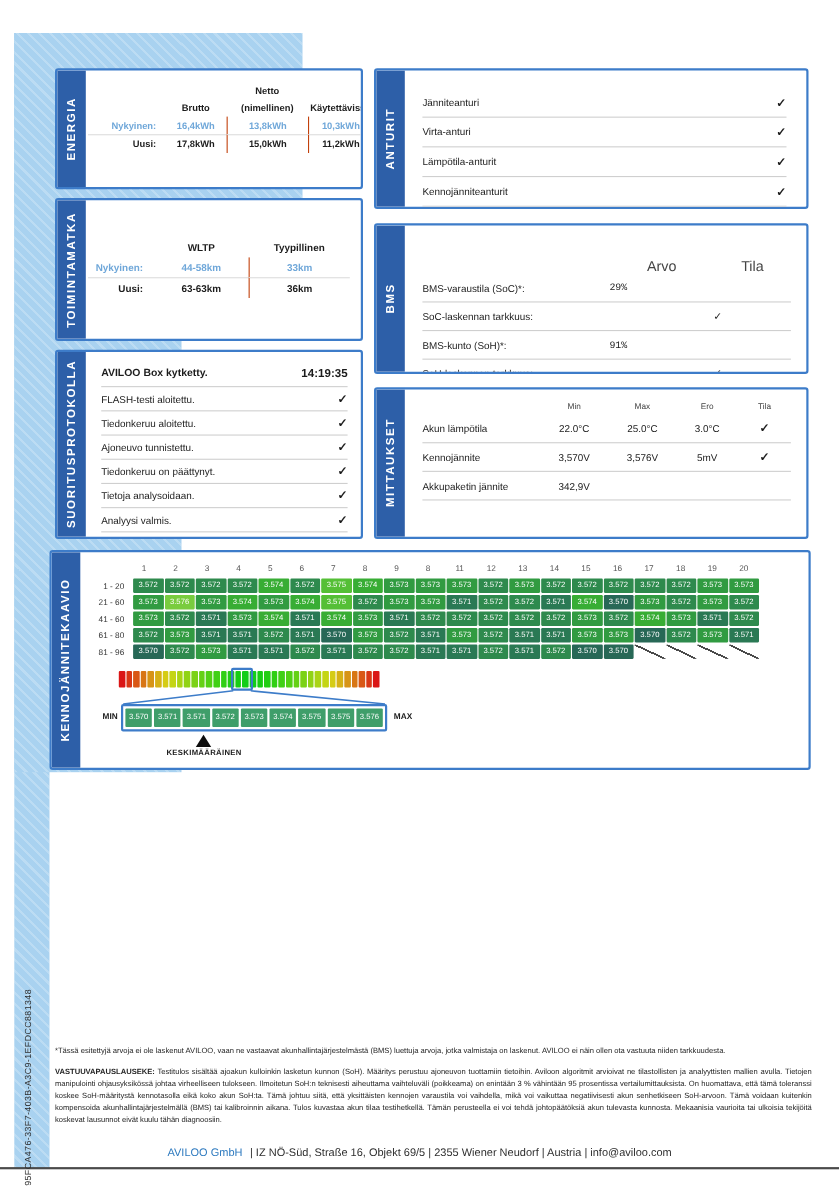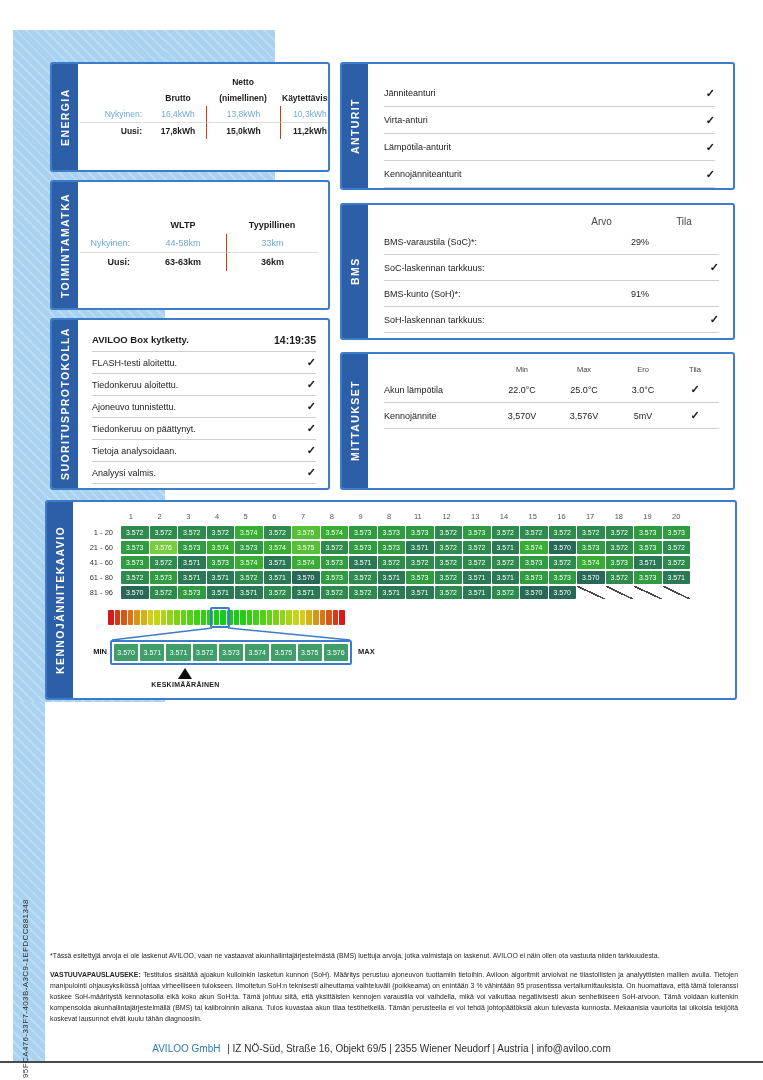--- a/index.html
+++ b/index.html
@@ -29,45 +29,45 @@
   .box-bms{left:340px;top:203px;width:395px;height:137px;}
   .box-mittaukset{left:340px;top:352px;width:395px;height:138px;}
   .box-kenno{left:45px;top:500px;width:692px;height:200px;}
   .check{font-weight:bold;font-size:11px;color:#1c1c1c;}
   .b{font-weight:bold;}
   
   .e-grid{display:grid;grid-template-columns:70px 56px 74px 1fr;font-size:8.5px;
           padding:10px 8px 0 2px;align-items:center;}
   .e-grid span{padding:3px 2px;text-align:center;box-sizing:border-box;}
   .e-grid .lab{text-align:right;padding-right:8px;}
-  .blue{color:#6fa7d9;}
+  .blue{color:#6fa7d9;font-weight:bold;}
   .sepl{border-left:1px solid #c2410c;}
   .rule{border-top:1px solid #dcdcdc;}
   .t-grid{display:grid;grid-template-columns:1fr 86px 92px;font-size:9px;
           padding:34px 10px 0 2px;align-items:center;}
   .t-grid span{padding:4px 2px;text-align:center;box-sizing:border-box;}
   .t-grid .lab{text-align:right;padding-right:10px;}
   
   .proto-wrap{padding:8px 12px 0 14px;}
   .proto-row{display:flex;justify-content:space-between;align-items:center;height:21px;
              border-bottom:1px solid #cfcfcf;font-size:9px;}
   .proto-first{height:23px;}
   .proto-first .plabel{font-weight:bold;font-size:9.5px;}
   .ptime{font-weight:bold;font-size:10.5px;}
   
   .a-wrap{padding:16px 18px 0 16px;}
   .a-row{display:flex;justify-content:space-between;align-items:center;height:26px;
          border-bottom:1px solid #cfcfcf;font-size:9px;}
   
   .bms-wrap{padding:8px 14px 0 16px;}
-  .bms-head{display:grid;grid-template-columns:1fr 95px 70px;font-size:10px;color:#444;height:16px;align-items:center;}
+  .bms-head{display:grid;grid-template-columns:1fr 95px 70px;font-size:13px;color:#444;height:16px;align-items:center;margin-top:20px;}
   .bms-head span{text-align:center;}
   .bms-row{display:grid;grid-template-columns:1fr 95px 70px;align-items:center;height:25px;
            border-bottom:1px solid #cfcfcf;font-size:9px;}
-  .bms-row .bval,.bms-row .check{text-align:right;}
+  .bms-row .bval,.bms-row .check{text-align:left;font-family:Liberation Mono, monospace;}
   .mit-head{display:grid;grid-template-columns:1fr 62px 62px 56px 48px;font-size:7.5px;color:#444;height:15px;align-items:center;}
   .mit-head span{text-align:center;}
   .mit-row{display:grid;grid-template-columns:1fr 62px 62px 56px 48px;align-items:center;height:25px;
            border-bottom:1px solid #cfcfcf;font-size:9px;}
   .mit-row span{text-align:center;}
   .mit-row .mlabel{text-align:left;}
   
   .kv-colheaders{position:absolute;left:44px;top:10px;width:573px;display:flex;gap:1px;}
   .kv-colheaders span{flex:1;text-align:center;font-size:7.5px;color:#555;}
   .kv-rows{position:absolute;left:0;top:24px;width:617px;}
@@ -265,20 +265,27 @@
               <span>25.0°C</span>
               <span>3.0°C</span>
               <span class="check">✓</span>
             </div>
             <div class="mit-row">
               <span class="mlabel">Kennojännite</span>
               <span>3,570V</span>
               <span>3,576V</span>
               <span>5mV</span>
               <span class="check">✓</span>
+            </div>
+            <div class="mit-row">
+              <span class="mlabel">Akkupaketin jännite</span>
+              <span>342,9V</span>
+              <span></span>
+              <span></span>
+              <span class="check"></span>
             </div>
           </div>
       </div>
     </div>
   </div>
 
   <div class="box box-kenno">
     <div class="tab">KENNOJÄNNITEKAAVIO</div>
     <div class="content">
       <div class="kv-colheaders" id="kv-colheaders">

